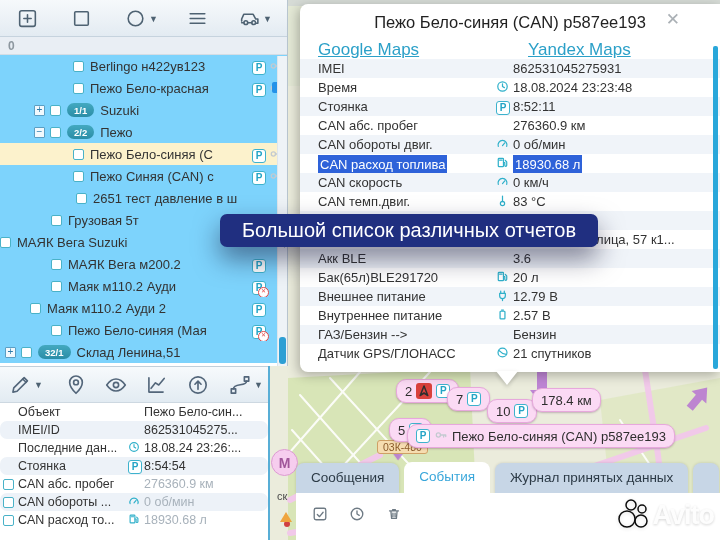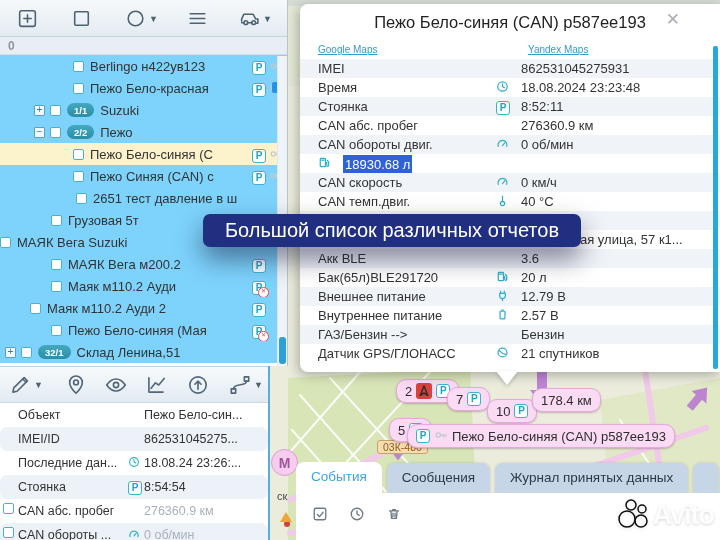--- a/index.html
+++ b/index.html
@@ -54,50 +54,50 @@
   #collapsear{position:absolute;right:2px;top:238px;width:0;height:0;border-top:5px solid transparent;
               border-bottom:5px solid transparent;border-right:6px solid #9aa7b0;}
 
   
   #sidebar-bottom{position:absolute;left:0;top:366px;width:270px;height:174px;background:#fff;
                   border-right:2px solid #58aed6;z-index:12;}
   #btoolbar{height:37px;background:linear-gradient(#f7fafc,#e2ebf2);border-top:1px solid #c2cfd9;
             border-bottom:1px solid #cdd8e1;position:relative;color:#53667a;}
   .bt{position:absolute;top:6px;display:flex;align-items:center;}
   .bt svg{width:24px;height:24px;}
-  .irow{height:24px;display:flex;align-items:center;font-size:12.5px;color:#333;position:relative;padding-left:18px;}
+  .irow{height:18px;display:flex;align-items:center;font-size:12.5px;color:#333;position:relative;padding-left:18px;}
   .irow.alt{background:#edf2f8;border-radius:7px;}
   .icb{position:absolute;left:3px;top:4px;width:11px;height:11px;border:1.5px solid #49b2c8;border-radius:2px;background:#fff;}
   .ilab{width:110px;white-space:nowrap;overflow:hidden;flex:none;}
   .iic{width:16px;color:#2fb0ca;flex:none;}.iic svg{width:12px;height:12px;}
   .ival{white-space:nowrap;overflow:hidden;}
   .ival.gray{color:#a8b2bb;}
 
   
   #popup{position:absolute;left:300px;top:4px;width:420px;height:368px;background:#fff;
          border-radius:8px 0 0 8px;box-shadow:-2px 3px 12px rgba(0,0,0,.28);z-index:14;}
   #ptitle{margin-top:9px;text-align:center;font-size:16.5px;color:#222;}
   #pclose{position:absolute;top:7px;right:40px;color:#aab0b5;font-size:17px;line-height:17px;}
-  #plinks{height:19px;margin-top:8px;display:flex;padding-left:18px;font-size:10px;align-items:center;}
+  #plinks{height:19px;margin-top:8px;display:flex;padding-left:18px;font-size:17px;align-items:center;}
   #plinks .lk1{width:210px;flex:none;}
   .plink{color:#2ba0c8;text-decoration:underline;}
   .prow{height:19px;display:flex;align-items:center;padding-left:18px;font-size:13px;color:#333;}
   .prow.alt{background:#f0f4f9;}
   .plab{width:178px;white-space:nowrap;overflow:visible;flex:none;}
   .pic{width:17px;color:#2fb0ca;flex:none;}.pic svg{width:13px;height:13px;}
   .pic .pbadge{margin-top:1px;}
-  .pval{white-space:nowrap;margin-left:8px;}
+  .pval{white-space:nowrap;}
   .prow.addr .pval{padding-left:53px;}
   .selrow .plab .t,.selrow .pval .t{background:#2e62d9;color:#fff;padding:1.5px 2px;}
   #pscroll{position:absolute;right:2px;top:42px;bottom:3px;width:5px;background:#29a7da;border-radius:2px;}
   #ptail{position:absolute;left:196px;bottom:-13px;width:0;height:0;border-left:11px solid transparent;
          border-right:11px solid transparent;border-top:14px solid #fff;filter:drop-shadow(0 2px 2px rgba(0,0,0,.2));}
 
   
-  #banner{position:absolute;left:203px;top:214px;width:378px;height:33px;background:#202f80;border-radius:7px;
+  #banner{position:absolute;left:220px;top:214px;width:378px;height:33px;background:#202f80;border-radius:7px;
           display:flex;align-items:center;justify-content:center;color:#fff;font-size:20px;z-index:30;
           box-shadow:0 12px 26px rgba(15,15,50,.5);white-space:nowrap;}
 
   
   #tabsbar{position:absolute;left:296px;top:462px;z-index:8;display:flex;gap:5px;align-items:flex-end;}
   .tab{padding:7px 15px 6px;background:#c7d6e6;border-radius:8px 8px 0 0;font-size:13.5px;color:#2c3a46;
        height:31px;white-space:nowrap;box-shadow:0 0 3px rgba(0,0,0,.15);}
   .tab.active{background:#fff;color:#38a6da;height:32px;box-shadow:none;}
   .tab.stub{width:26px;padding:7px 0 6px;}
   #tabcontent{position:absolute;left:296px;top:493px;width:424px;height:47px;background:#fff;z-index:8;}
@@ -186,22 +186,22 @@
           </span></span>
         <span>Пежо Бело-синяя (CAN) р587ее193</span>
       </div>
     </div>
   <div class="roadlbl" id="road-label" style="left: 377px; top: 440px;">03К-480</div>
   <div class="poiM" id="poi-m" style="left: 271px; top: 449px;">М</div>
   <div class="sklbl" id="street-frag" style="left: 277px; top: 490px;">ск</div>
   <div class="warn-tri" id="warn-tri" style="left: 280px; top: 512px;"></div>
 
   <div id="tabsbar">
+      <div class="tab">Сообщения</div>
       <div class="tab active">События</div>
-      <div class="tab">Сообщения</div>
       <div class="tab">Журнал принятых данных</div>
       <div class="tab stub"></div>
     </div>
   <div id="tabcontent">
     <div id="tabtools">
         <span>
           <svg viewBox="0 0 18 18">
             <rect x="2.5" y="2.5" width="13" height="13" rx="2"></rect>
             <path d="M6 9.5l2.5 2.5 4-5"></path>
           </svg>
@@ -516,20 +516,21 @@
           <span class="plab"><span class="t">CAN обороты двиг.</span></span>
           <span class="pic"><span style="display:inline-flex">
               <svg viewBox="0 0 16 16">
                 <path d="M2.8 11.5a5.5 5.5 0 1 1 10.4 0"></path>
                 <path d="M8 10.5l2.8-3.3"></path>
               </svg>
             </span></span>
           <span class="pval"><span class="t">0 об/мин</span></span>
         </div>
         <div class="prow selrow">
+          <span class="plab"><span class="t">CAN расход топлива</span></span>
           <span class="pic"><span style="display:inline-flex">
               <svg viewBox="0 0 16 16">
                 <rect x="2.8" y="2.8" width="6.4" height="10.4" rx="1"></rect>
                 <path d="M4.4 5h3.2M11.5 5.5l1.7 1.7v4.3a1.2 1.2 0 0 1-2.4 0V8.6"></path>
                 <path d="M9.2 8h1.6"></path>
               </svg>
             </span></span>
           <span class="pval"><span class="t">18930.68 л</span></span>
         </div>
         <div class="prow alt">
@@ -543,21 +544,21 @@
           <span class="pval"><span class="t">0 км/ч</span></span>
         </div>
         <div class="prow">
           <span class="plab"><span class="t">CAN темп.двиг.</span></span>
           <span class="pic"><span style="display:inline-flex">
               <svg viewBox="0 0 16 16">
                 <path d="M8 2.5v7"></path>
                 <circle cx="8" cy="11.8" r="2.6"></circle>
               </svg>
             </span></span>
-          <span class="pval"><span class="t">40 °C</span></span>
+          <span class="pval"><span class="t">83 °C</span></span>
         </div>
         <div class="prow alt">
           <span class="plab"><span class="t"></span></span>
           <span class="pic"></span>
           <span class="pval"><span class="t"></span></span>
         </div>
         <div class="prow addr">
           <span class="plab"><span class="t"></span></span>
           <span class="pic"></span>
           <span class="pval"><span class="t">кая улица, 57 к1...</span></span>

